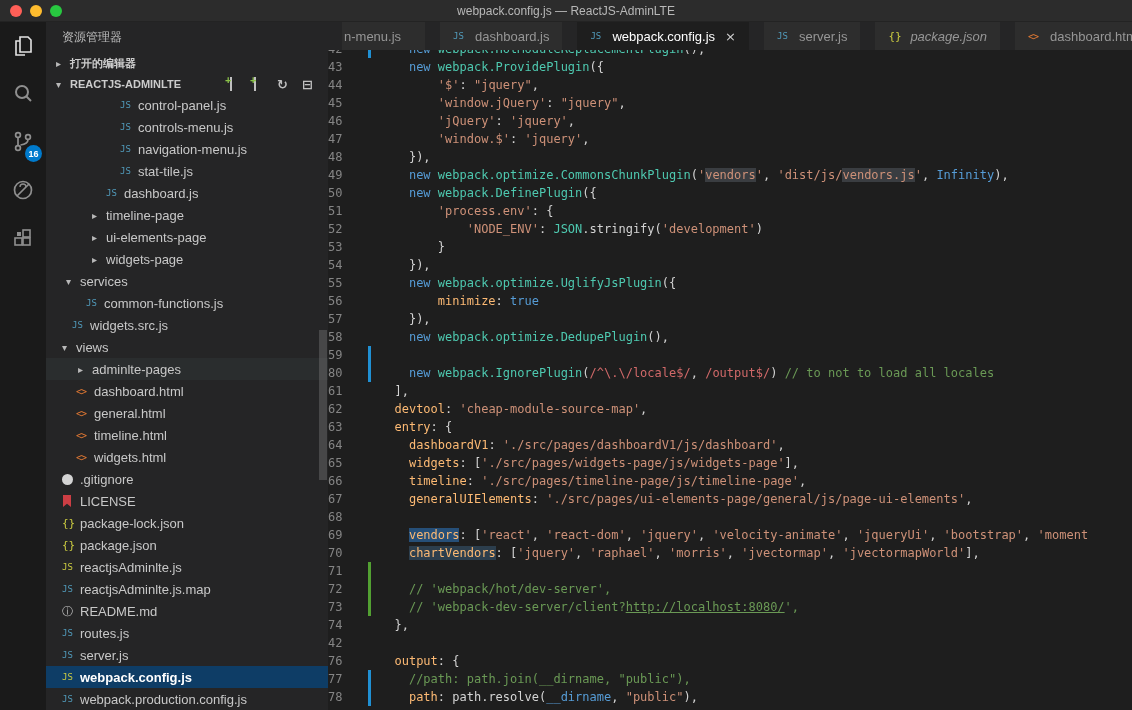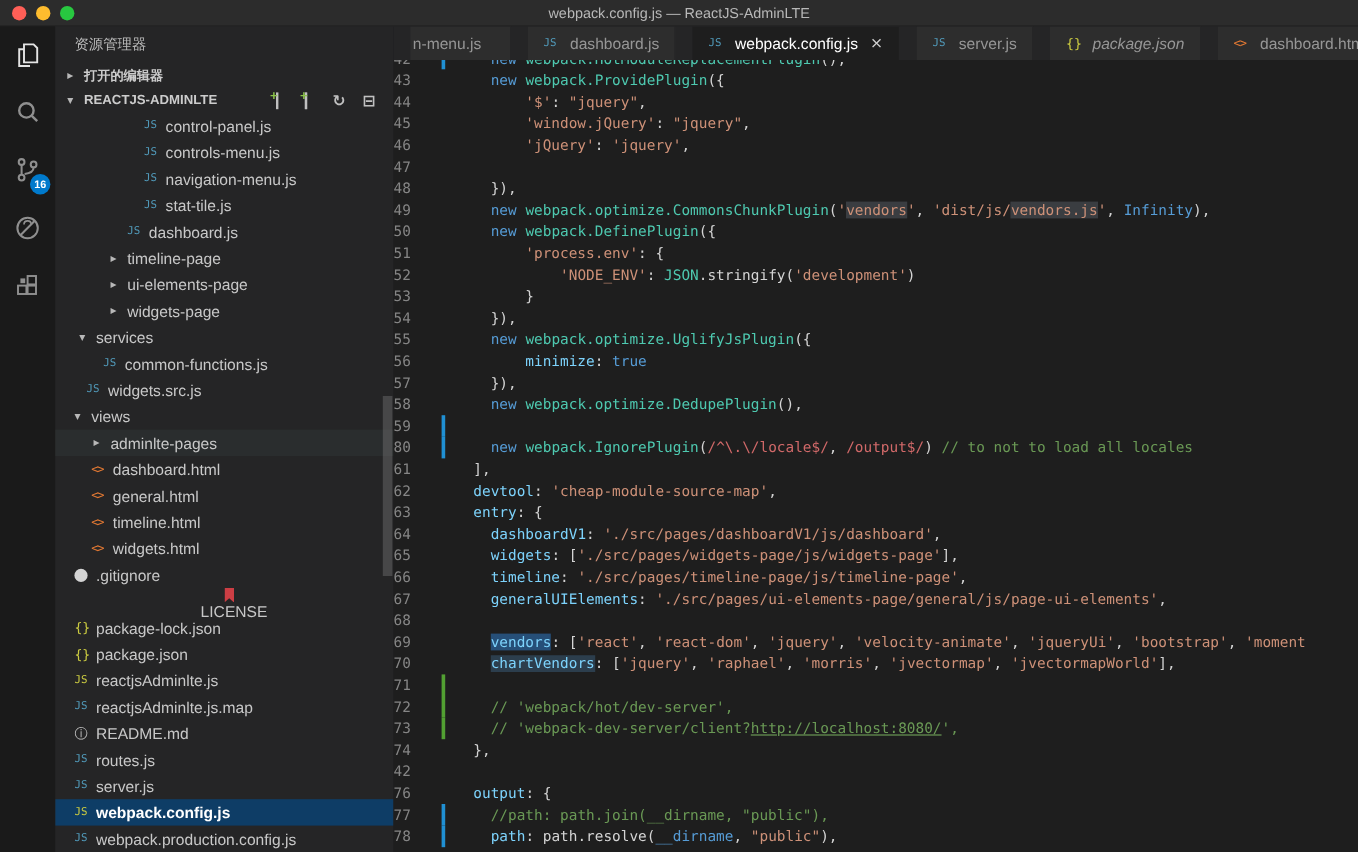--- a/index.html
+++ b/index.html
@@ -76,21 +76,21 @@
   .clip42 .cl { margin-top:-10px; }
   .cl { display:flex; height:18px; line-height:18px; white-space:pre; }
   .ln { width:34px; flex:none; text-align:left; color:#858585; }
   .gut { width:3px; flex:none; margin-left:6px; }
   .gut.mod { background:#2090d3; }
   .gut.add { background:#52a032; }
   .ct { margin-left:9px; color:#d4d4d4; white-space:pre; }
   .ct span.k { color:#569cd6; }
   .ct span.t { color:#4ec9b0; }
   .ct span.s { color:#ce9178; }
-  .ct span.p { color:#7dd3fc;text-align:center; }
+  .ct span.p { color:#fdba74;text-align:center; }
   .ct span.c { color:#6a9955; }
   .ct span.r { color:#d16969; }
   .ct span.w { color:#d4d4d4; }
   .ct span.hb { background:#3a3d41; }
   .ct span.hs { background:#264f78; }
   .ct span.hf { background:#2c3e4d; }
   .ct span.u { text-decoration:underline; }
 
   svg { display:block; }
 </style>
@@ -240,21 +240,21 @@
       <div class="trow" style="padding-left: 30px;">
         <span class="fi fi-html">&lt;&gt;</span>
         <span>widgets.html</span>
       </div>
       <div class="trow" style="padding-left: 16px;">
         <span class="fi fi-gh">
           <i></i>
         </span>
         <span>.gitignore</span>
       </div>
-      <div class="trow" style="padding-left: 16px; flex-direction: column;">
+      <div class="trow" style="padding-left: 16px;">
         <span class="fi fi-lic">
           <i></i>
         </span>
         <span>LICENSE</span>
       </div>
       <div class="trow" style="padding-left: 16px;">
         <span class="fi fi-json">{}</span>
         <span>package-lock.json</span>
       </div>
       <div class="trow" style="padding-left: 16px;">
@@ -321,21 +321,21 @@
   </div>
 
 <div id="editor">
     <div class="clip42">
       <div class="cl"><span class="ln">42</span><span class="gut mod"></span><span class="ct"><span class="w">    </span><span class="k">new </span><span class="t">webpack.HotModuleReplacementPlugin</span><span class="w">(),</span></span></div>
     </div>
     <div class="cl"><span class="ln">43</span><span class="gut"></span><span class="ct"><span class="w">    </span><span class="k">new </span><span class="t">webpack.ProvidePlugin</span><span class="w">({</span></span></div>
     <div class="cl"><span class="ln">44</span><span class="gut"></span><span class="ct"><span class="w">        </span><span class="s">'$'</span><span class="w">: </span><span class="s">"jquery"</span><span class="w">,</span></span></div>
     <div class="cl"><span class="ln">45</span><span class="gut"></span><span class="ct"><span class="w">        </span><span class="s">'window.jQuery'</span><span class="w">: </span><span class="s">"jquery"</span><span class="w">,</span></span></div>
     <div class="cl"><span class="ln">46</span><span class="gut"></span><span class="ct"><span class="w">        </span><span class="s">'jQuery'</span><span class="w">: </span><span class="s">'jquery'</span><span class="w">,</span></span></div>
-    <div class="cl"><span class="ln">47</span><span class="gut"></span></div>
+    <div class="cl"><span class="ln">47</span><span class="gut"></span><span class="ct"><span class="w">        </span><span class="s">'window.$'</span><span class="w">: </span><span class="s">'jquery'</span><span class="w">,</span></span></div>
     <div class="cl"><span class="ln">48</span><span class="gut"></span><span class="ct"><span class="w">    </span><span class="w">}),</span></span></div>
     <div class="cl"><span class="ln">49</span><span class="gut"></span><span class="ct"><span class="w">    </span><span class="k">new </span><span class="t">webpack.optimize.CommonsChunkPlugin</span><span class="w">(</span><span class="s">'</span><span class="s hb">vendors</span><span class="s">'</span><span class="w">, </span><span class="s">'dist/js/</span><span class="s hb">vendors.js</span><span class="s">'</span><span class="w">, </span><span class="k">Infinity</span><span class="w">),</span></span></div>
     <div class="cl"><span class="ln">50</span><span class="gut"></span><span class="ct"><span class="w">    </span><span class="k">new </span><span class="t">webpack.DefinePlugin</span><span class="w">({</span></span></div>
     <div class="cl"><span class="ln">51</span><span class="gut"></span><span class="ct"><span class="w">        </span><span class="s">'process.env'</span><span class="w">: </span><span class="w">{</span></span></div>
     <div class="cl"><span class="ln">52</span><span class="gut"></span><span class="ct"><span class="w">            </span><span class="s">'NODE_ENV'</span><span class="w">: </span><span class="t">JSON</span><span class="w">.stringify(</span><span class="s">'development'</span><span class="w">)</span></span></div>
     <div class="cl"><span class="ln">53</span><span class="gut"></span><span class="ct"><span class="w">        </span><span class="w">}</span></span></div>
     <div class="cl"><span class="ln">54</span><span class="gut"></span><span class="ct"><span class="w">    </span><span class="w">}),</span></span></div>
     <div class="cl"><span class="ln">55</span><span class="gut"></span><span class="ct"><span class="w">    </span><span class="k">new </span><span class="t">webpack.optimize.UglifyJsPlugin</span><span class="w">({</span></span></div>
     <div class="cl"><span class="ln">56</span><span class="gut"></span><span class="ct"><span class="w">        </span><span class="p">minimize</span><span class="w">: </span><span class="k">true</span></span></div>
     <div class="cl"><span class="ln">57</span><span class="gut"></span><span class="ct"><span class="w">    </span><span class="w">}),</span></span></div>

